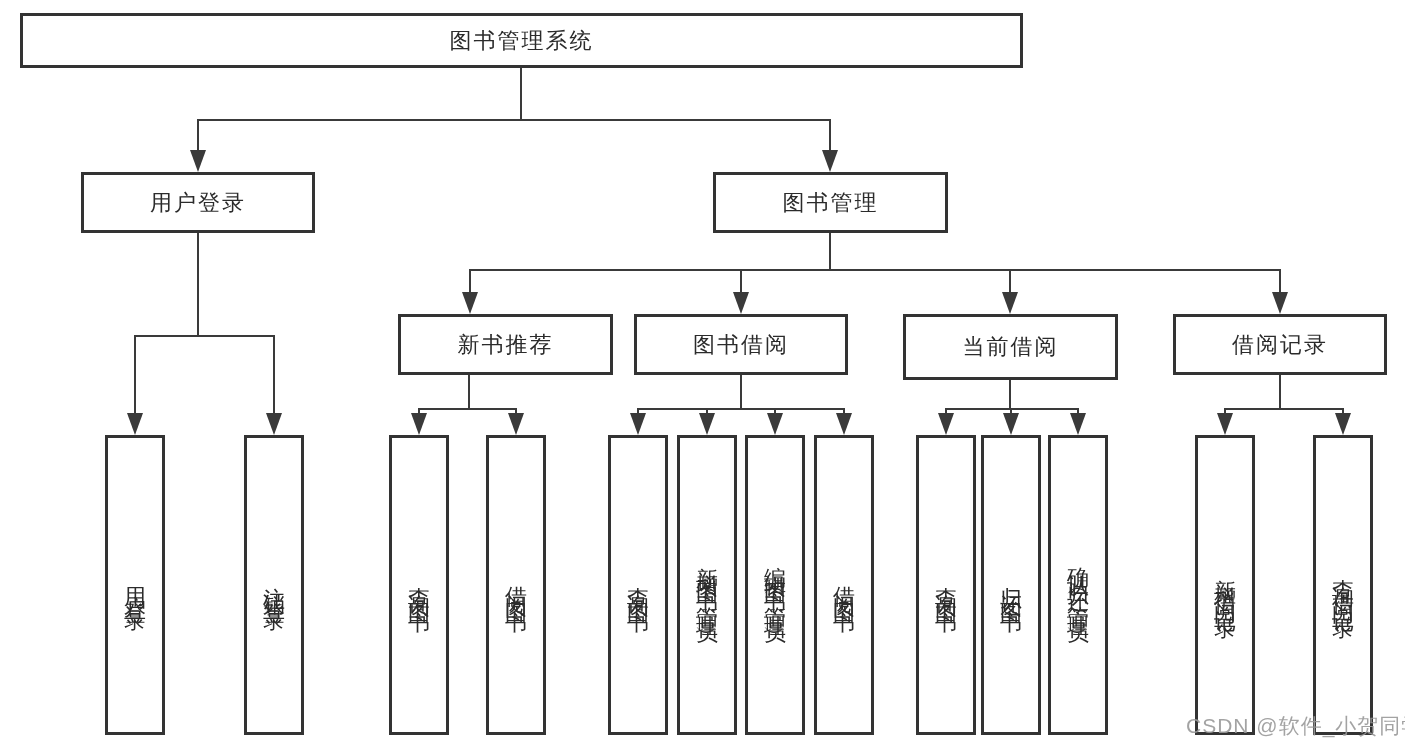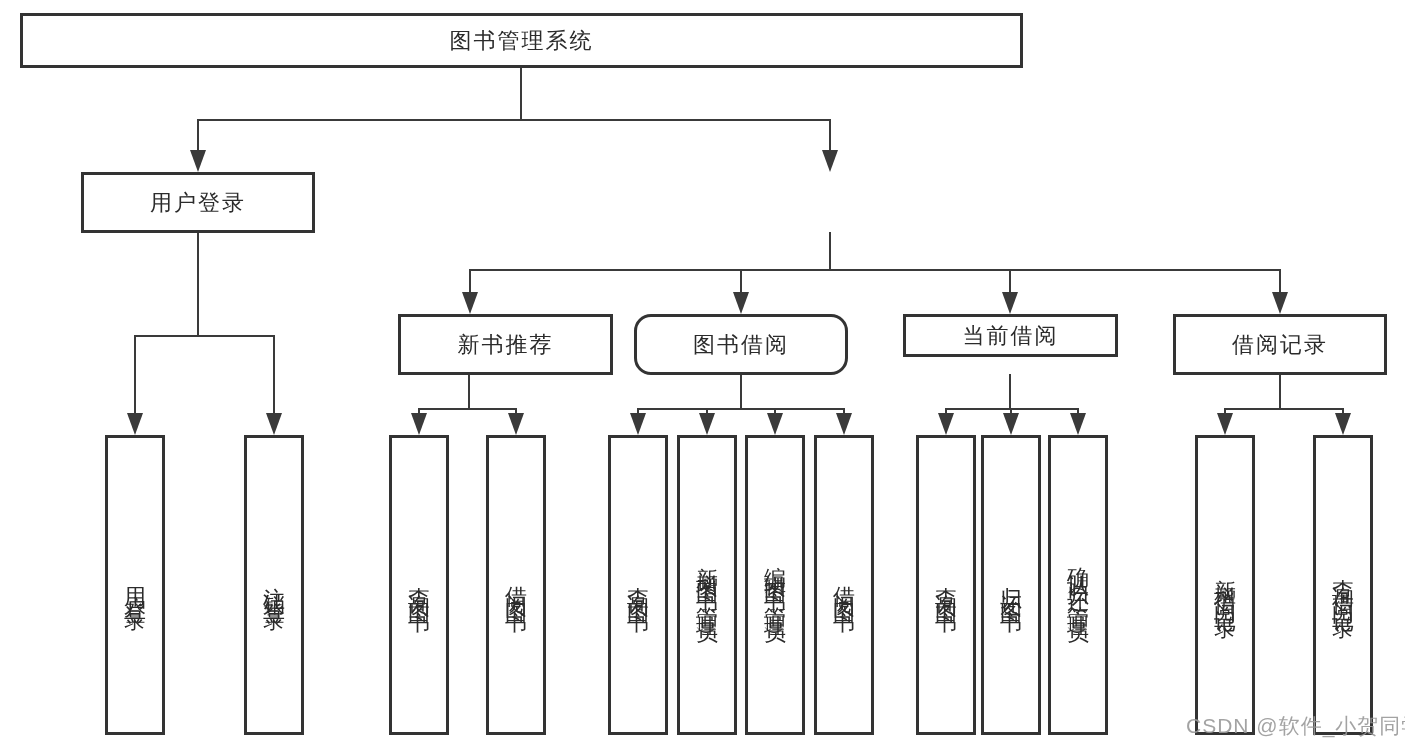--- a/index.html
+++ b/index.html
@@ -67,42 +67,43 @@
   <div class="box" style="left:20px;top:13px;width:1003px;height:55px;font-family:Liberation Serif, serif;">图书管理系统</div>
 
   <div class="vline" style="left:520px;top:67px;height:53px;"></div>
   <div class="hline" style="left:197px;top:119px;width:634px;"></div>
   <div class="vline" style="left:197px;top:119px;height:35px;"></div>
   <div class="arrow" style="left:190px;top:150px;"></div>
   <div class="vline" style="left:829px;top:119px;height:35px;"></div>
   <div class="arrow" style="left:822px;top:150px;"></div>
 
   <div class="box" style="left:81px;top:172px;width:234px;height:61px;">用户登录</div>
+  <div class="box" style="left:713px;top:172px;width:235px;height:61px;">图书管理</div>
 
   <div class="vline" style="left:197px;top:232px;height:104px;"></div>
   <div class="hline" style="left:134px;top:335px;width:141px;"></div>
   <div class="vline" style="left:134px;top:335px;height:81px;"></div>
   <div class="arrow" style="left:127px;top:413px;"></div>
   <div class="vline" style="left:273px;top:335px;height:81px;"></div>
   <div class="arrow" style="left:266px;top:413px;"></div>
 
   <div class="vline" style="left:829px;top:232px;height:39px;"></div>
   <div class="hline" style="left:469px;top:269px;width:811px;"></div>
   <div class="vline" style="left:469px;top:269px;height:27px;"></div>
   <div class="arrow" style="left:462px;top:292px;"></div>
   <div class="vline" style="left:740px;top:269px;height:27px;"></div>
   <div class="arrow" style="left:733px;top:292px;"></div>
   <div class="vline" style="left:1009px;top:269px;height:27px;"></div>
   <div class="arrow" style="left:1002px;top:292px;"></div>
   <div class="vline" style="left:1279px;top:269px;height:27px;"></div>
   <div class="arrow" style="left:1272px;top:292px;"></div>
 
   <div class="box" style="left:362px;top:314px;width:215px;height:61px;margin-left:36px;">新书推荐</div>
-  <div class="box" style="left:634px;top:314px;width:214px;height:61px;border-radius:17px;">图书借阅</div>
-  <div class="box" style="left:903px;top:314px;width:215px;height:43px;">当前借阅</div>
+  <div class="box" style="left:634px;top:314px;width:214px;height:61px;">图书借阅</div>
+  <div class="box" style="left:903px;top:314px;width:215px;height:66px;">当前借阅</div>
   <div class="box" style="left:1173px;top:314px;width:214px;height:61px;">借阅记录</div>
 
   <div class="vline" style="left:468px;top:374px;height:35px;"></div>
   <div class="hline" style="left:418px;top:408px;width:99px;"></div>
   <div class="vline" style="left:418px;top:408px;height:8px;"></div>
   <div class="arrow" style="left:411px;top:413px;"></div>
   <div class="vline" style="left:515px;top:408px;height:8px;"></div>
   <div class="arrow" style="left:508px;top:413px;"></div>
 
   <div class="vline" style="left:740px;top:374px;height:35px;"></div>

